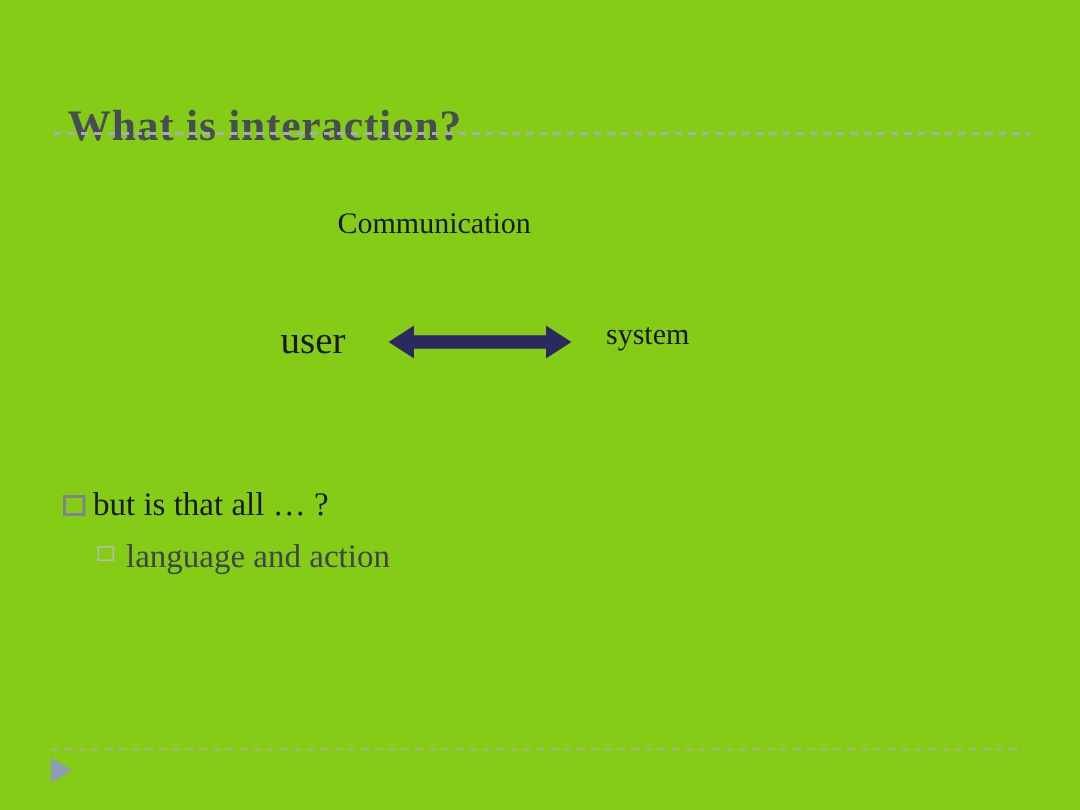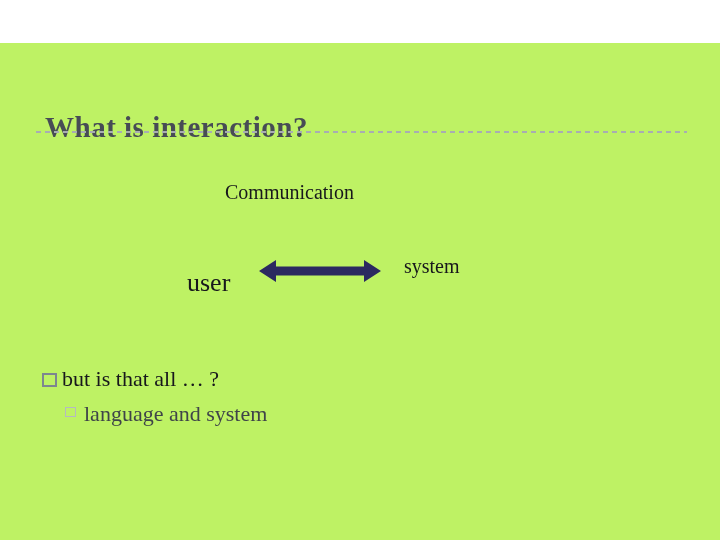--- a/index.html
+++ b/index.html
@@ -3,21 +3,21 @@
 <meta charset="utf-8">
 <style>
   html, body { margin: 0; padding: 0; }
   body {
     width: 720px; height: 540px;
     background: #ffffff;
     font-family: "Liberation Serif", "DejaVu Serif", serif;
     position: relative;
     overflow: hidden;
   }
-  .slide { position: absolute; inset: 0; background: #bef264; margin-top: 43px; }
+  .slide { position: absolute; inset: 0; background: #84cc16; }
 
   .slide-title {
     position: absolute; left: 45px; top: 50px;
     font-size: 29px; line-height: 1.1;
     color: var(--title-text, #474c55);
     letter-spacing: 0.5px;
     white-space: nowrap;
   }
   .dashed-rule {
     position: absolute; height: 2px;
@@ -27,21 +27,21 @@
   .rule-top    { left: 36px; top: 88px;  width: 651px; height: 1.6px; }
   .rule-bottom { left: 34px; top: 499px; width: 650px; height: 1.4px; }
 
   .comm-heading {
     position: absolute; left: 225px; top: 138px;
     font-size: 20px; line-height: 1.1;
     color: var(--body-text, #17171c);
     white-space: nowrap;
   }
   .user-label {
-    position: absolute; left: 187px; top: 225px;
+    position: absolute; left: 187px; top: 212px;
     font-size: 26px; color: var(--body-text, #17171c);
     white-space: nowrap;
   }
   .system-label {
     position: absolute; left: 404px; top: 212px;
     font-size: 20px; color: var(--body-text, #17171c);
     white-space: nowrap;
   }
   .arrow-wrap { position: absolute; left: 258px; top: 216px; width: 124px; height: 24px; }
   .bullet-square-l1 {
@@ -87,21 +87,21 @@
       <polygon points="1,12 18,1 18,7.5 106,7.5 106,1 123,12 106,23 106,16.5 18,16.5 18,23" style="fill: var(--arrow-fill, #2b2a60);"></polygon>
     </svg>
   </span>
 
   <div class="system-label">system</div>
 
   <span class="bullet-square-l1"></span>
   <div class="bullet-text-l1">but is that all … ?</div>
 
   <span class="bullet-square-l2"></span>
-  <div class="bullet-text-l2">language and system</div>
+  <div class="bullet-text-l2">language and action</div>
 
   <div class="dashed-rule rule-bottom"></div>
 
   <span class="nav-triangle">
     <svg width="14" height="17" viewBox="0 0 14 17" aria-hidden="true">
       <polygon points="0,0 14,8.5 0,17" style="fill: var(--nav-triangle-fill, #8c9db5);"></polygon>
     </svg>
   </span>
 
 </div>

